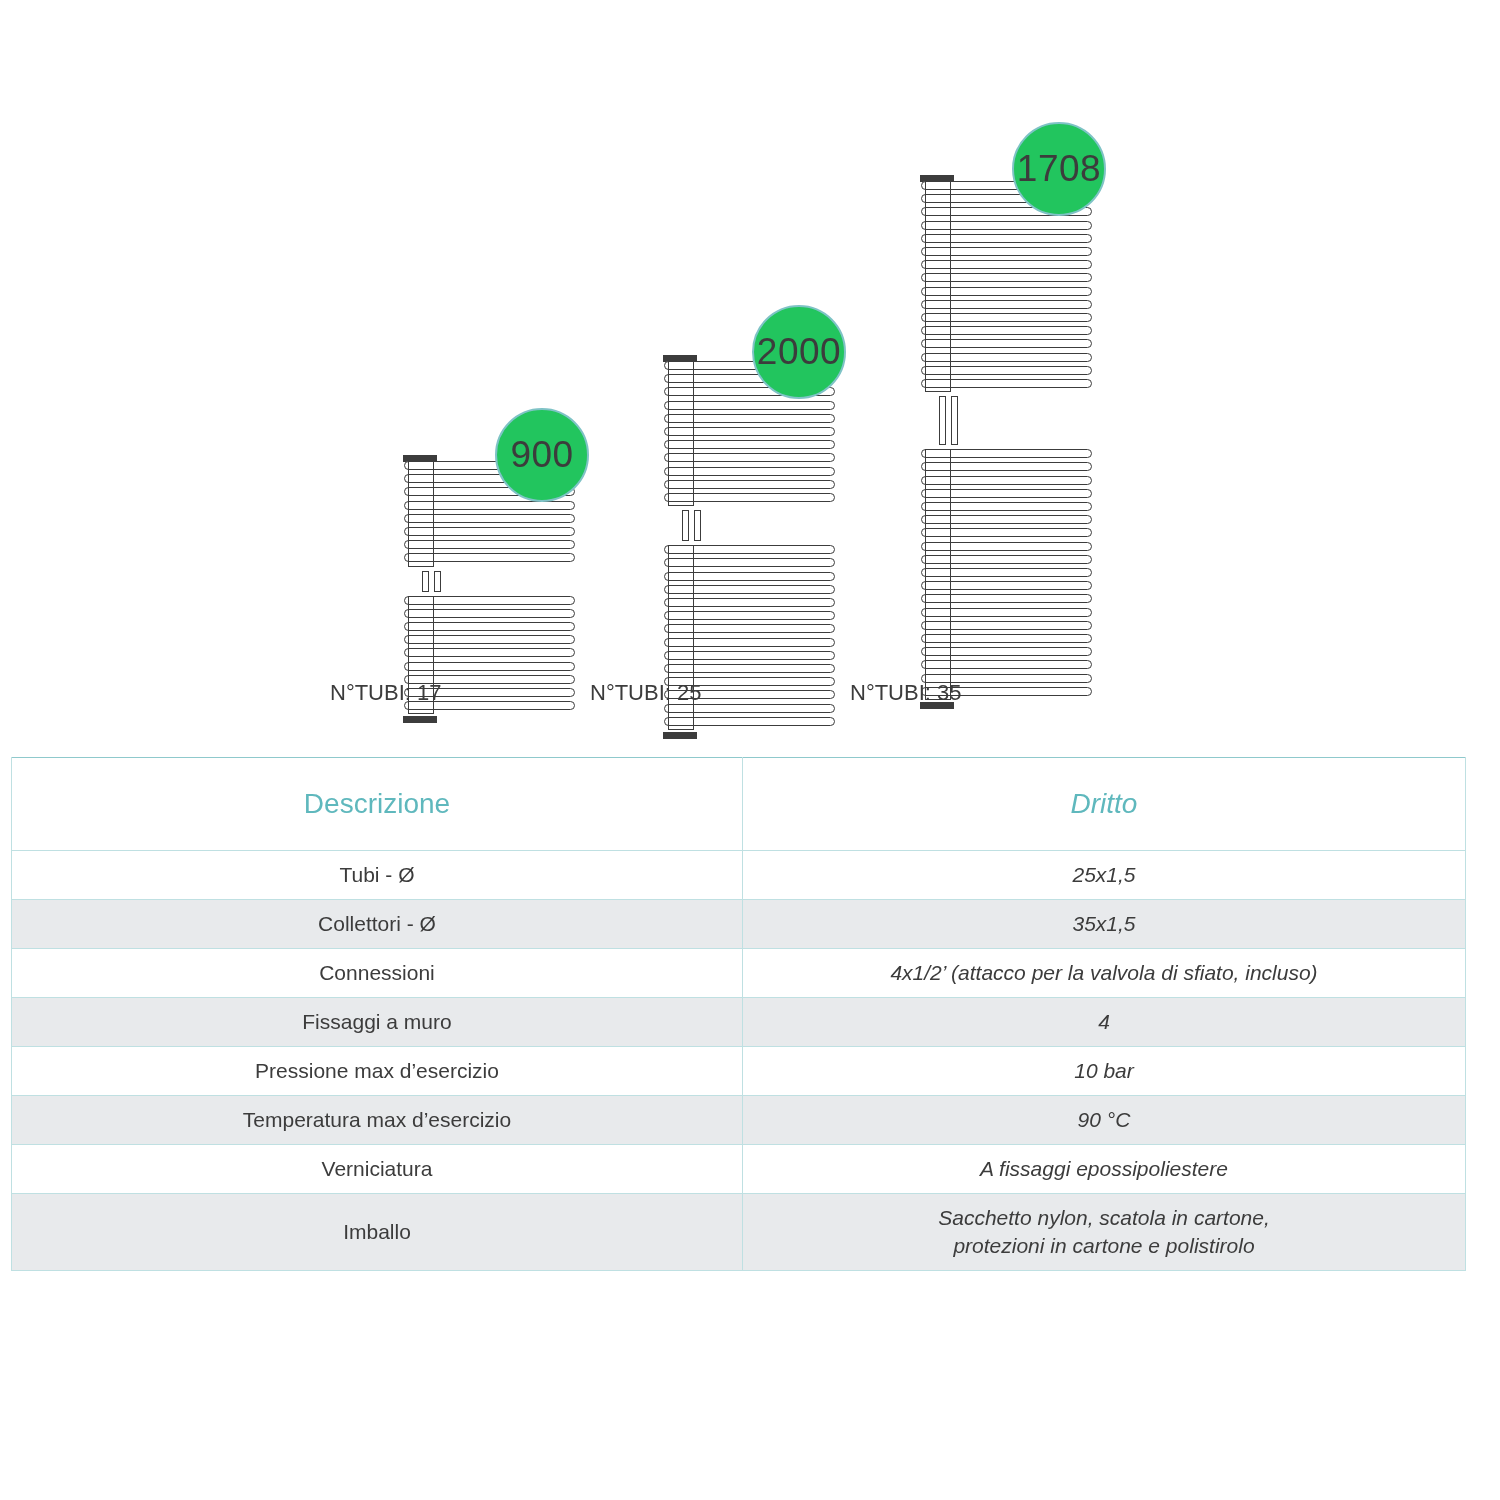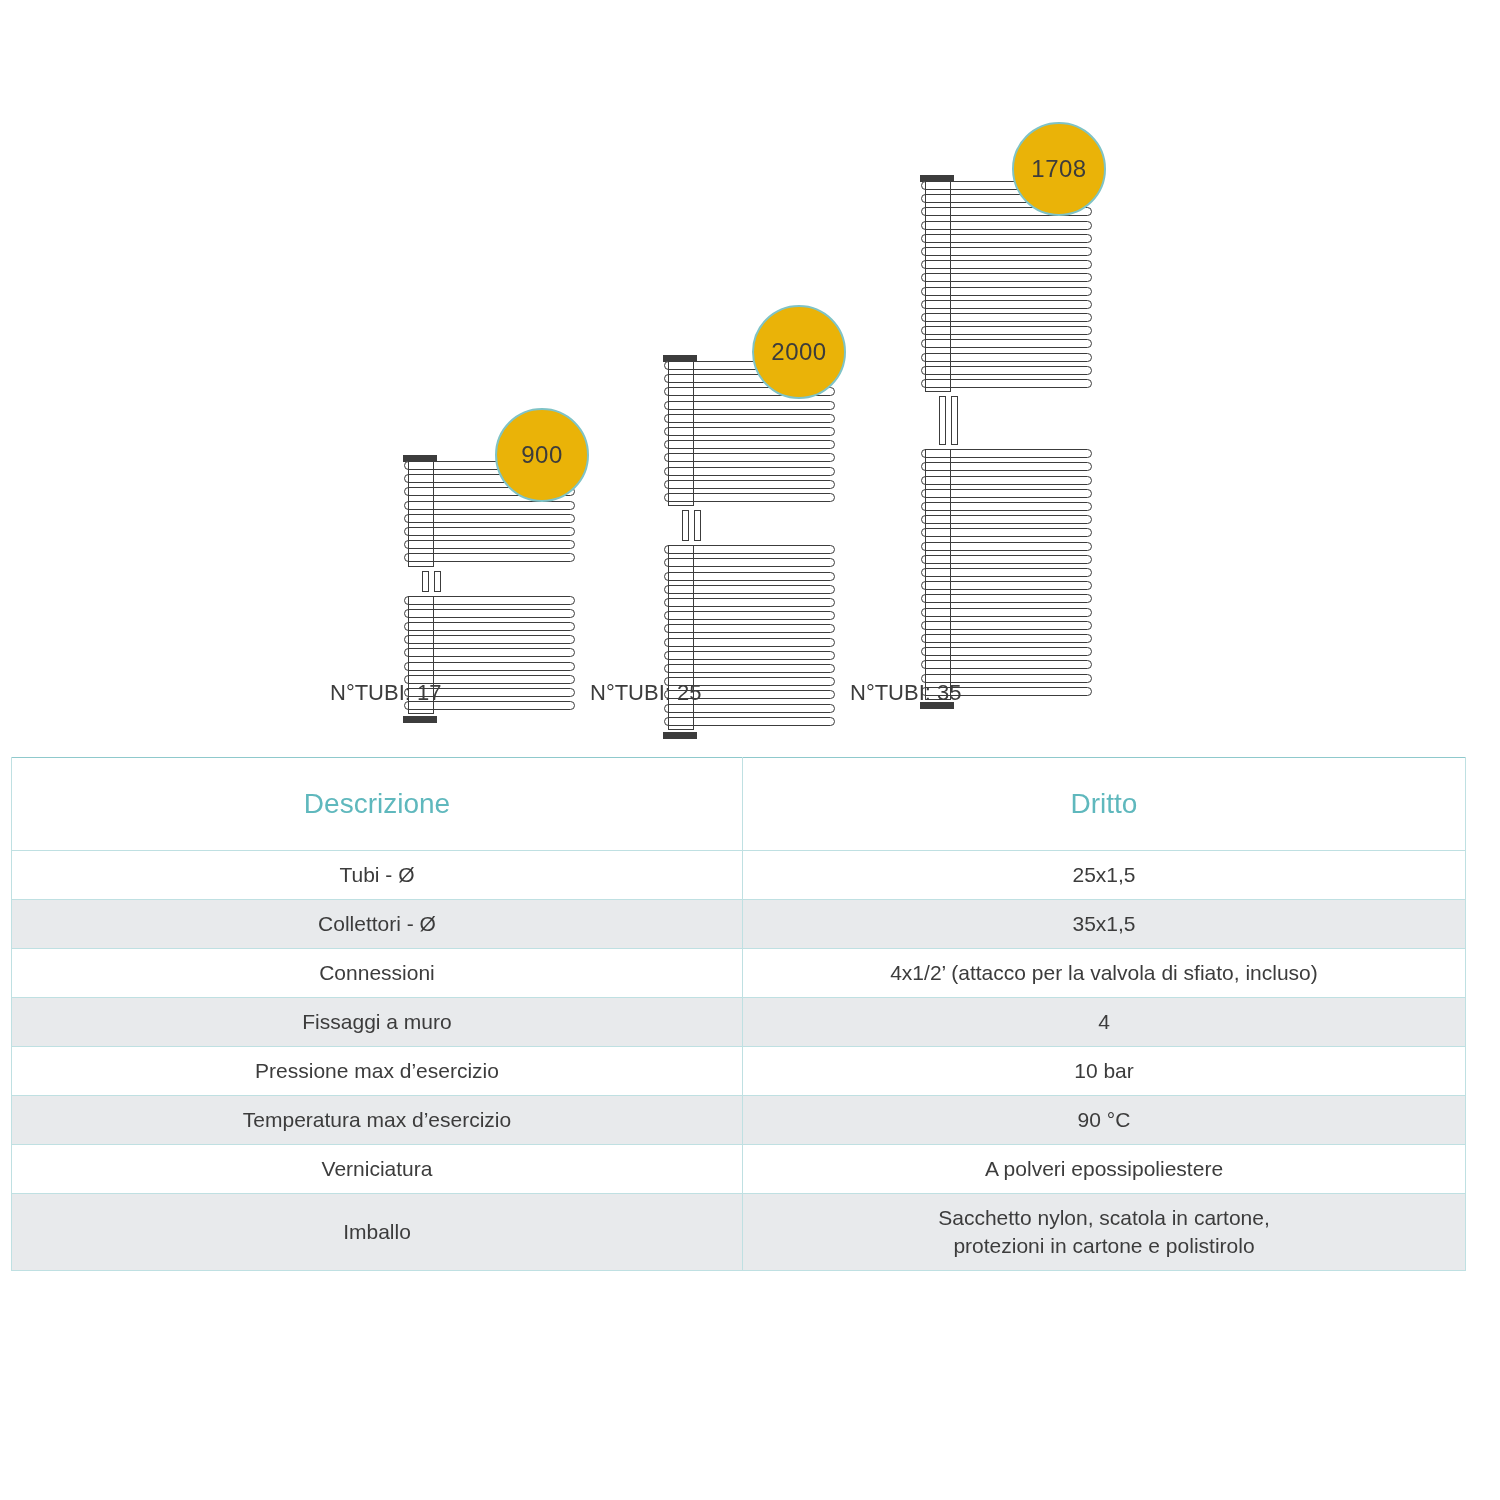--- a/index.html
+++ b/index.html
@@ -52,26 +52,26 @@
   }
   .cap {
     position: absolute;
     background: #3c3c3c;
   }
 
   
   .callout {
     position: absolute;
     border-radius: 50%;
-    background: #eab308;
+    background: #22c55e;
     border: 2px solid #7fc3c6;
     display: flex;
     align-items: center;
     justify-content: center;
-    font-size: 24px;
+    font-size: 37px;
     color: #3c3c3c;
     letter-spacing: 0.5px;
   }
 
   .tubi-label {
     position: absolute;
     font-size: 22px;
     color: #3c3c3c;
     text-align: left;
     white-space: nowrap;
@@ -99,21 +99,21 @@
   .spec-table tr.head td {
     color: #5fb8bd;
     font-size: 28px;
     height: 92px;
     border-top: none;
   }
   .spec-table tr.alt td {
     background: #e8eaec;
   }
   .spec-table td.col-desc { width: 730px; }
-  .spec-table td.col-val  { width: 722px; }
+  .spec-table td.col-val  { width: 722px; font-style: italic; }
   .spec-table tr.tall td { height: 76px; line-height: 1.35; }
   .cell-lines span { display: block; }
 </style>
 </head>
 <body>
 
 <div class="diagram-area">
 
   <div class="radiator" style="left:398px; top:455px; width:185px; height:210px;">
     <div class="rad-body" id="rad1">
@@ -264,21 +264,21 @@
     <tr>
       <td class="col-desc">Pressione max d’esercizio</td>
       <td class="col-val">10 bar</td>
     </tr>
     <tr class="alt">
       <td class="col-desc">Temperatura max d’esercizio</td>
       <td class="col-val">90 °C</td>
     </tr>
     <tr>
       <td class="col-desc">Verniciatura</td>
-      <td class="col-val">A polveri epossipoliestere</td>
+      <td class="col-val">A fissaggi epossipoliestere</td>
     </tr>
     <tr class="alt tall">
       <td class="col-desc">Imballo</td>
       <td class="col-val cell-lines">
         <span>Sacchetto nylon, scatola in cartone,</span>
         <span>protezioni in cartone e polistirolo</span>
       </td>
     </tr>
   </tbody>
 </table>

